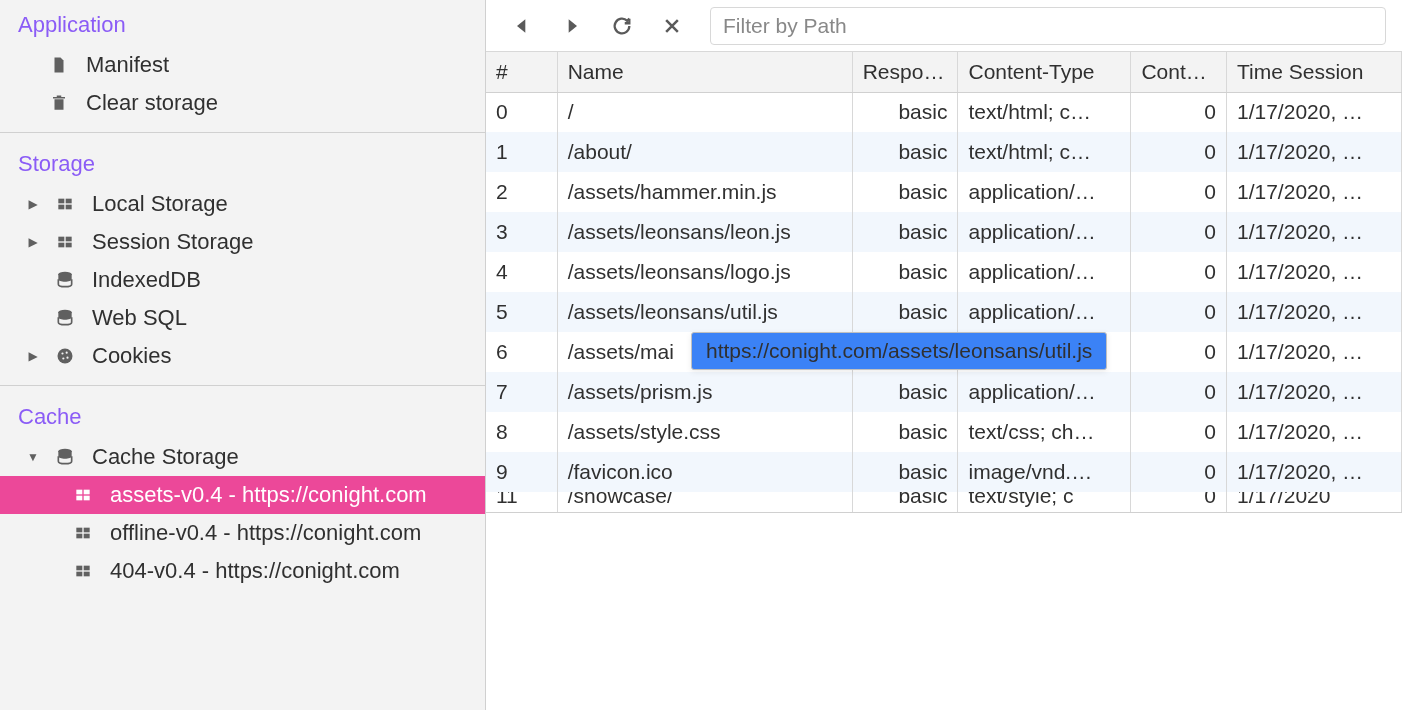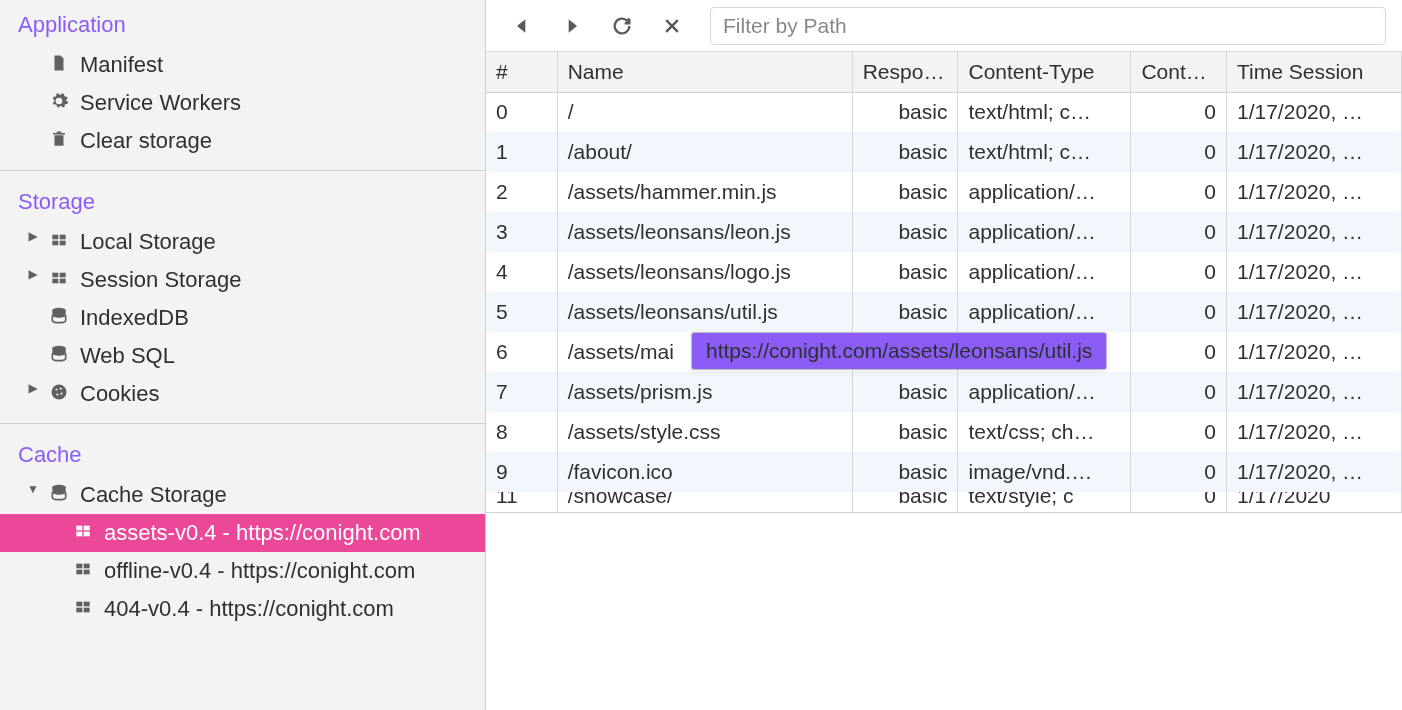--- a/index.html
+++ b/index.html
@@ -19,22 +19,23 @@
     background: #f3f3f3;
     overflow: hidden;
   }
   .sb-section-title {
     padding: 12px 0 8px 18px;
     font-size: 22px;
     color: #8b5cf6;
   }
   .sb-item {
     display: flex;
+    align-items: center;
     padding: 6px 0 6px 36px;
-    gap: 10px;
+    gap: 16px;
     cursor: default;
     font-size: 22px;
     white-space: nowrap;
   }
   .sb-item.indent1 { padding-left: 28px; }
   .sb-item.indent2 { padding-left: 48px; }
   .sb-item.indent3 { padding-left: 72px; }
   .sb-item.selected {
     background: #ec4899;
     color: #fff;
@@ -133,21 +134,21 @@
     padding-top: 0;
     padding-bottom: 0;
     vertical-align: top;
     line-height: 8px;
     overflow: hidden;
   }
   .tooltip {
     position: absolute;
     top: 280px;
     left: 205px;
-    background: #8b5cf6;
+    background: #3b82f6;
     border: 1px solid #c0c0c0;
     border-radius: 3px;
     padding: 6px 14px;
     font-size: 21px;
     box-shadow: 0 2px 6px rgba(0,0,0,0.08);
     white-space: nowrap;
   }
   .bottom-blank {
     flex: 1;
     background: #fff;
@@ -162,28 +163,20 @@
 
   <div class="sb-item indent2">
     <span class="ico">
       <svg viewBox="0 0 24 24" width="18" height="18" fill="currentColor">
           <path d="M6 2h8l4 4v16H6z"></path>
         </svg>
     </span>
     <span>Manifest</span>
   </div>
 
-  <div class="sb-item indent2">
-    <span class="ico">
-      <svg viewBox="0 0 24 24" width="20" height="20" fill="currentColor">
-          <path d="M12 8a4 4 0 1 0 0 8 4 4 0 0 0 0-8zm9 4l2 1-1 3-2-.5a8 8 0 0 1-1.4 1.4l.5 2-3 1-1-2a8 8 0 0 1-2 0l-1 2-3-1 .5-2A8 8 0 0 1 7.6 16L5.6 16.5l-1-3 2-1a8 8 0 0 1 0-2l-2-1 1-3 2 .5A8 8 0 0 1 9 5.6L8.5 3.6l3-1 1 2a8 8 0 0 1 2 0l1-2 3 1-.5 2A8 8 0 0 1 19.4 7l2-.5 1 3-2 1a8 8 0 0 1 0 2z"></path>
-        </svg>
-    </span>
-    <span>Service Workers</span>
-  </div>
 
   <div class="sb-item indent2">
     <span class="ico">
       <svg viewBox="0 0 24 24" width="18" height="20" fill="currentColor">
           <path d="M6 7h12v14H6zM4 4h16v2H4zM9 2h6v2H9z"></path>
         </svg>
     </span>
     <span>Clear storage</span>
   </div>
 

